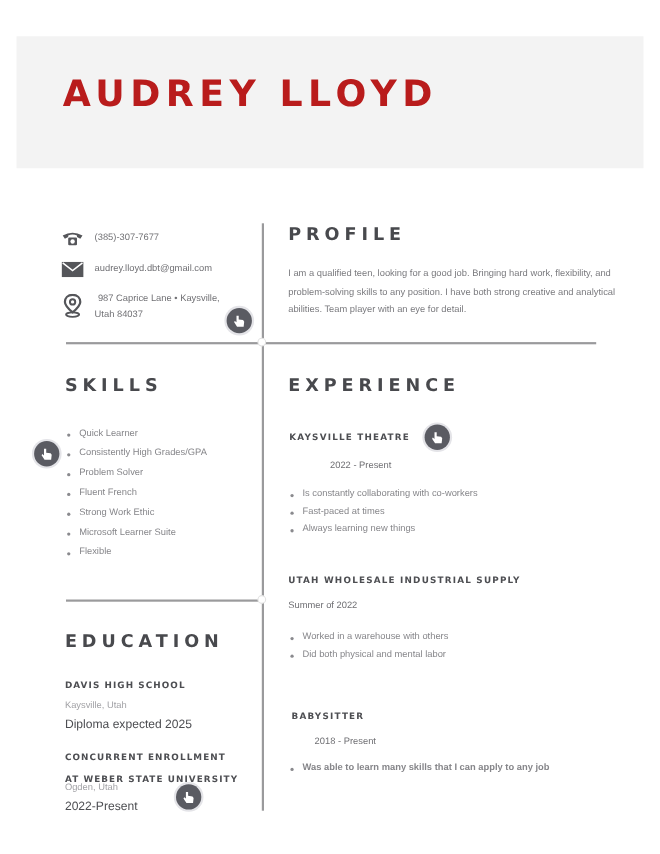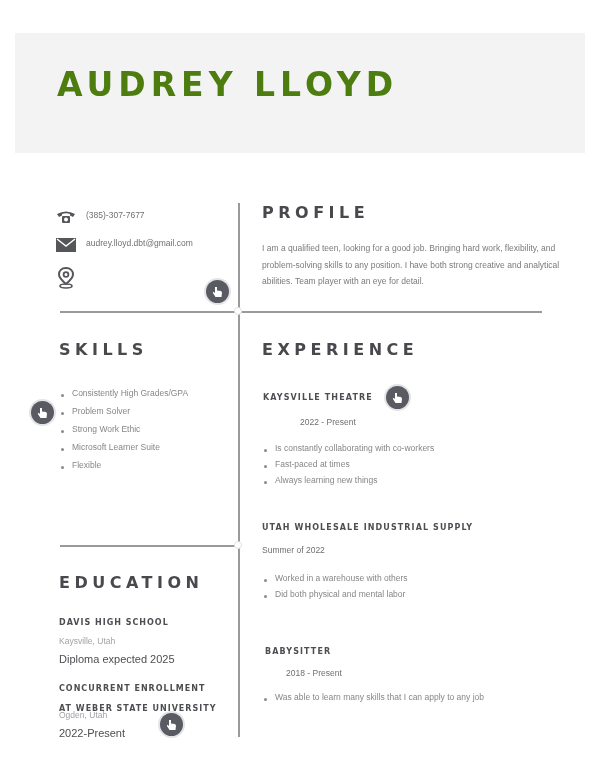--- a/index.html
+++ b/index.html
@@ -1,20 +1,20 @@
 <!DOCTYPE html>
 <html><head>
 <meta charset="utf-8">
 <style>
   * { box-sizing: border-box; margin: 0; padding: 0; }
   html, body { width: 600px; height: 776px; background: #ffffff; overflow: hidden; }
   body { position: relative; font-family: "Liberation Sans", sans-serif; color: #4a4b4f; }
 
   .header-band { position: absolute; left: 15px; top: 33px; width: 570px; height: 120px; background: #f3f3f3; }
-  .name { position: absolute; left: 57px; top: 65px; font-family: "DejaVu Sans", sans-serif; font-weight: bold; font-size: 33px; letter-spacing: 5px; color: #4d7c0f; }
+  .name { position: absolute; left: 57px; top: 65px; font-family: "DejaVu Sans", sans-serif; font-weight: bold; font-size: 33px; letter-spacing: 5px; color: #b91c1c; }
 
   .vline { position: absolute; left: 238px; width: 1.5px; background: #9a9a9c; }
   .hline { position: absolute; height: 1.5px; background: #9a9a9c; }
   .node { position: absolute; width: 8px; height: 8px; border-radius: 50%; background: #fff; border: 1px solid #e2e2e2; }
 
   .contact-row { position: absolute; left: 55px; display: flex; align-items: flex-start; }
   .contact-icon { width: 22px; height: 18px; display: inline-flex; align-items: center; justify-content: center; margin-right: 9px; }
   .contact-text { font-size: 8.5px; line-height: 14px; color: #707074; }
 
   .sec-title { position: absolute; font-family: "DejaVu Sans", sans-serif; font-weight: bold; font-size: 16px; letter-spacing: 4.5px; color: #48494d; }
@@ -66,29 +66,35 @@
   <span class="contact-text">audrey.lloyd.dbt@gmail.com</span>
 </div>
 <div class="contact-row" style="top:266px;">
   <span class="contact-icon" style="height:24px;">
     <svg width="18" height="22" viewBox="0 0 18 22">
         <path d="M9 1 C4.5 1 2 4 2 7.5 C2 11 9 17 9 17 C9 17 16 11 16 7.5 C16 4 13.5 1 9 1 Z" fill="none" stroke="#55565a" stroke-width="2"></path>
         <circle cx="9" cy="7.5" r="2.4" fill="none" stroke="#55565a" stroke-width="1.8"></circle>
         <ellipse cx="9" cy="19" rx="6" ry="2" fill="none" stroke="#55565a" stroke-width="1.6"></ellipse>
       </svg>
   </span>
+  <span style="display:flex;flex-direction:column;margin-top:-2px;">
+    <span class="contact-text" style="padding-left:3px;">987 Caprice Lane • Kaysville,</span>
+    <span class="contact-text">Utah 84037</span>
+  </span>
 </div>
 
 <div class="sec-title" style="left:262px;top:203px;">PROFILE</div>
 <div class="profile-text">I am a qualified teen, looking for a good job.  Bringing hard work, flexibility, and problem-solving skills to any position.  I have both strong creative and analytical abilities. Team player with an eye for detail.</div>
 
 <div class="sec-title" style="left:59px;top:340px;">SKILLS</div>
 <ul class="bullets" style="left:60px;top:388px;">
+  <li style="height:18px;">Quick Learner</li>
   <li style="height:18px;">Consistently High Grades/GPA</li>
   <li style="height:18px;">Problem Solver</li>
+  <li style="height:18px;">Fluent French</li>
   <li style="height:18px;">Strong Work Ethic</li>
   <li style="height:18px;">Microsoft Learner Suite</li>
   <li style="height:18px;">Flexible</li>
 </ul>
 
 <div class="sec-title" style="left:262px;top:340px;">EXPERIENCE</div>
 
 <div class="job-title" style="left:263px;top:393px;">KAYSVILLE THEATRE</div>
 <div class="job-date" style="left:262px;top:417px;margin-left:38px;">2022 - Present</div>
 <ul class="bullets" style="left:263px;top:443px;">
@@ -100,21 +106,21 @@
 <div class="job-title" style="left:262px;top:523px;">UTAH WHOLESALE INDUSTRIAL SUPPLY</div>
 <div class="job-date" style="left:262px;top:545px;">Summer of 2022</div>
 <ul class="bullets" style="left:263px;top:573px;">
   <li style="height:16px;">Worked in a warehouse with others</li>
   <li style="height:16px;">Did both physical and mental labor</li>
 </ul>
 
 <div class="job-title" style="left:265px;top:647px;">BABYSITTER</div>
 <div class="job-date" style="left:263px;top:668px;margin-left:23px;">2018 - Present</div>
 <ul class="bullets" style="left:263px;top:692px;">
-  <li style="height:16px;">Was able to learn many skills that I can apply to any job</li>
+  <li style="height:16px;font-weight:bold;">Was able to learn many skills that I can apply to any job</li>
 </ul>
 
 <div class="sec-title" style="left:59px;top:573px;">EDUCATION</div>
 <div class="edu-title" style="top:617px;">DAVIS HIGH SCHOOL</div>
 <div class="edu-loc" style="top:636px;">Kaysville, Utah</div>
 <div class="edu-note" style="top:653px;">Diploma expected 2025</div>
 <div class="edu-title" style="top:683px;">CONCURRENT ENROLLMENT</div>
 <div class="edu-title" style="top:703px;">AT WEBER STATE UNIVERSITY</div>
 <div class="edu-loc" style="top:710px;">Ogden, Utah</div>
 <div class="edu-note" style="top:727px;">2022-Present</div>

